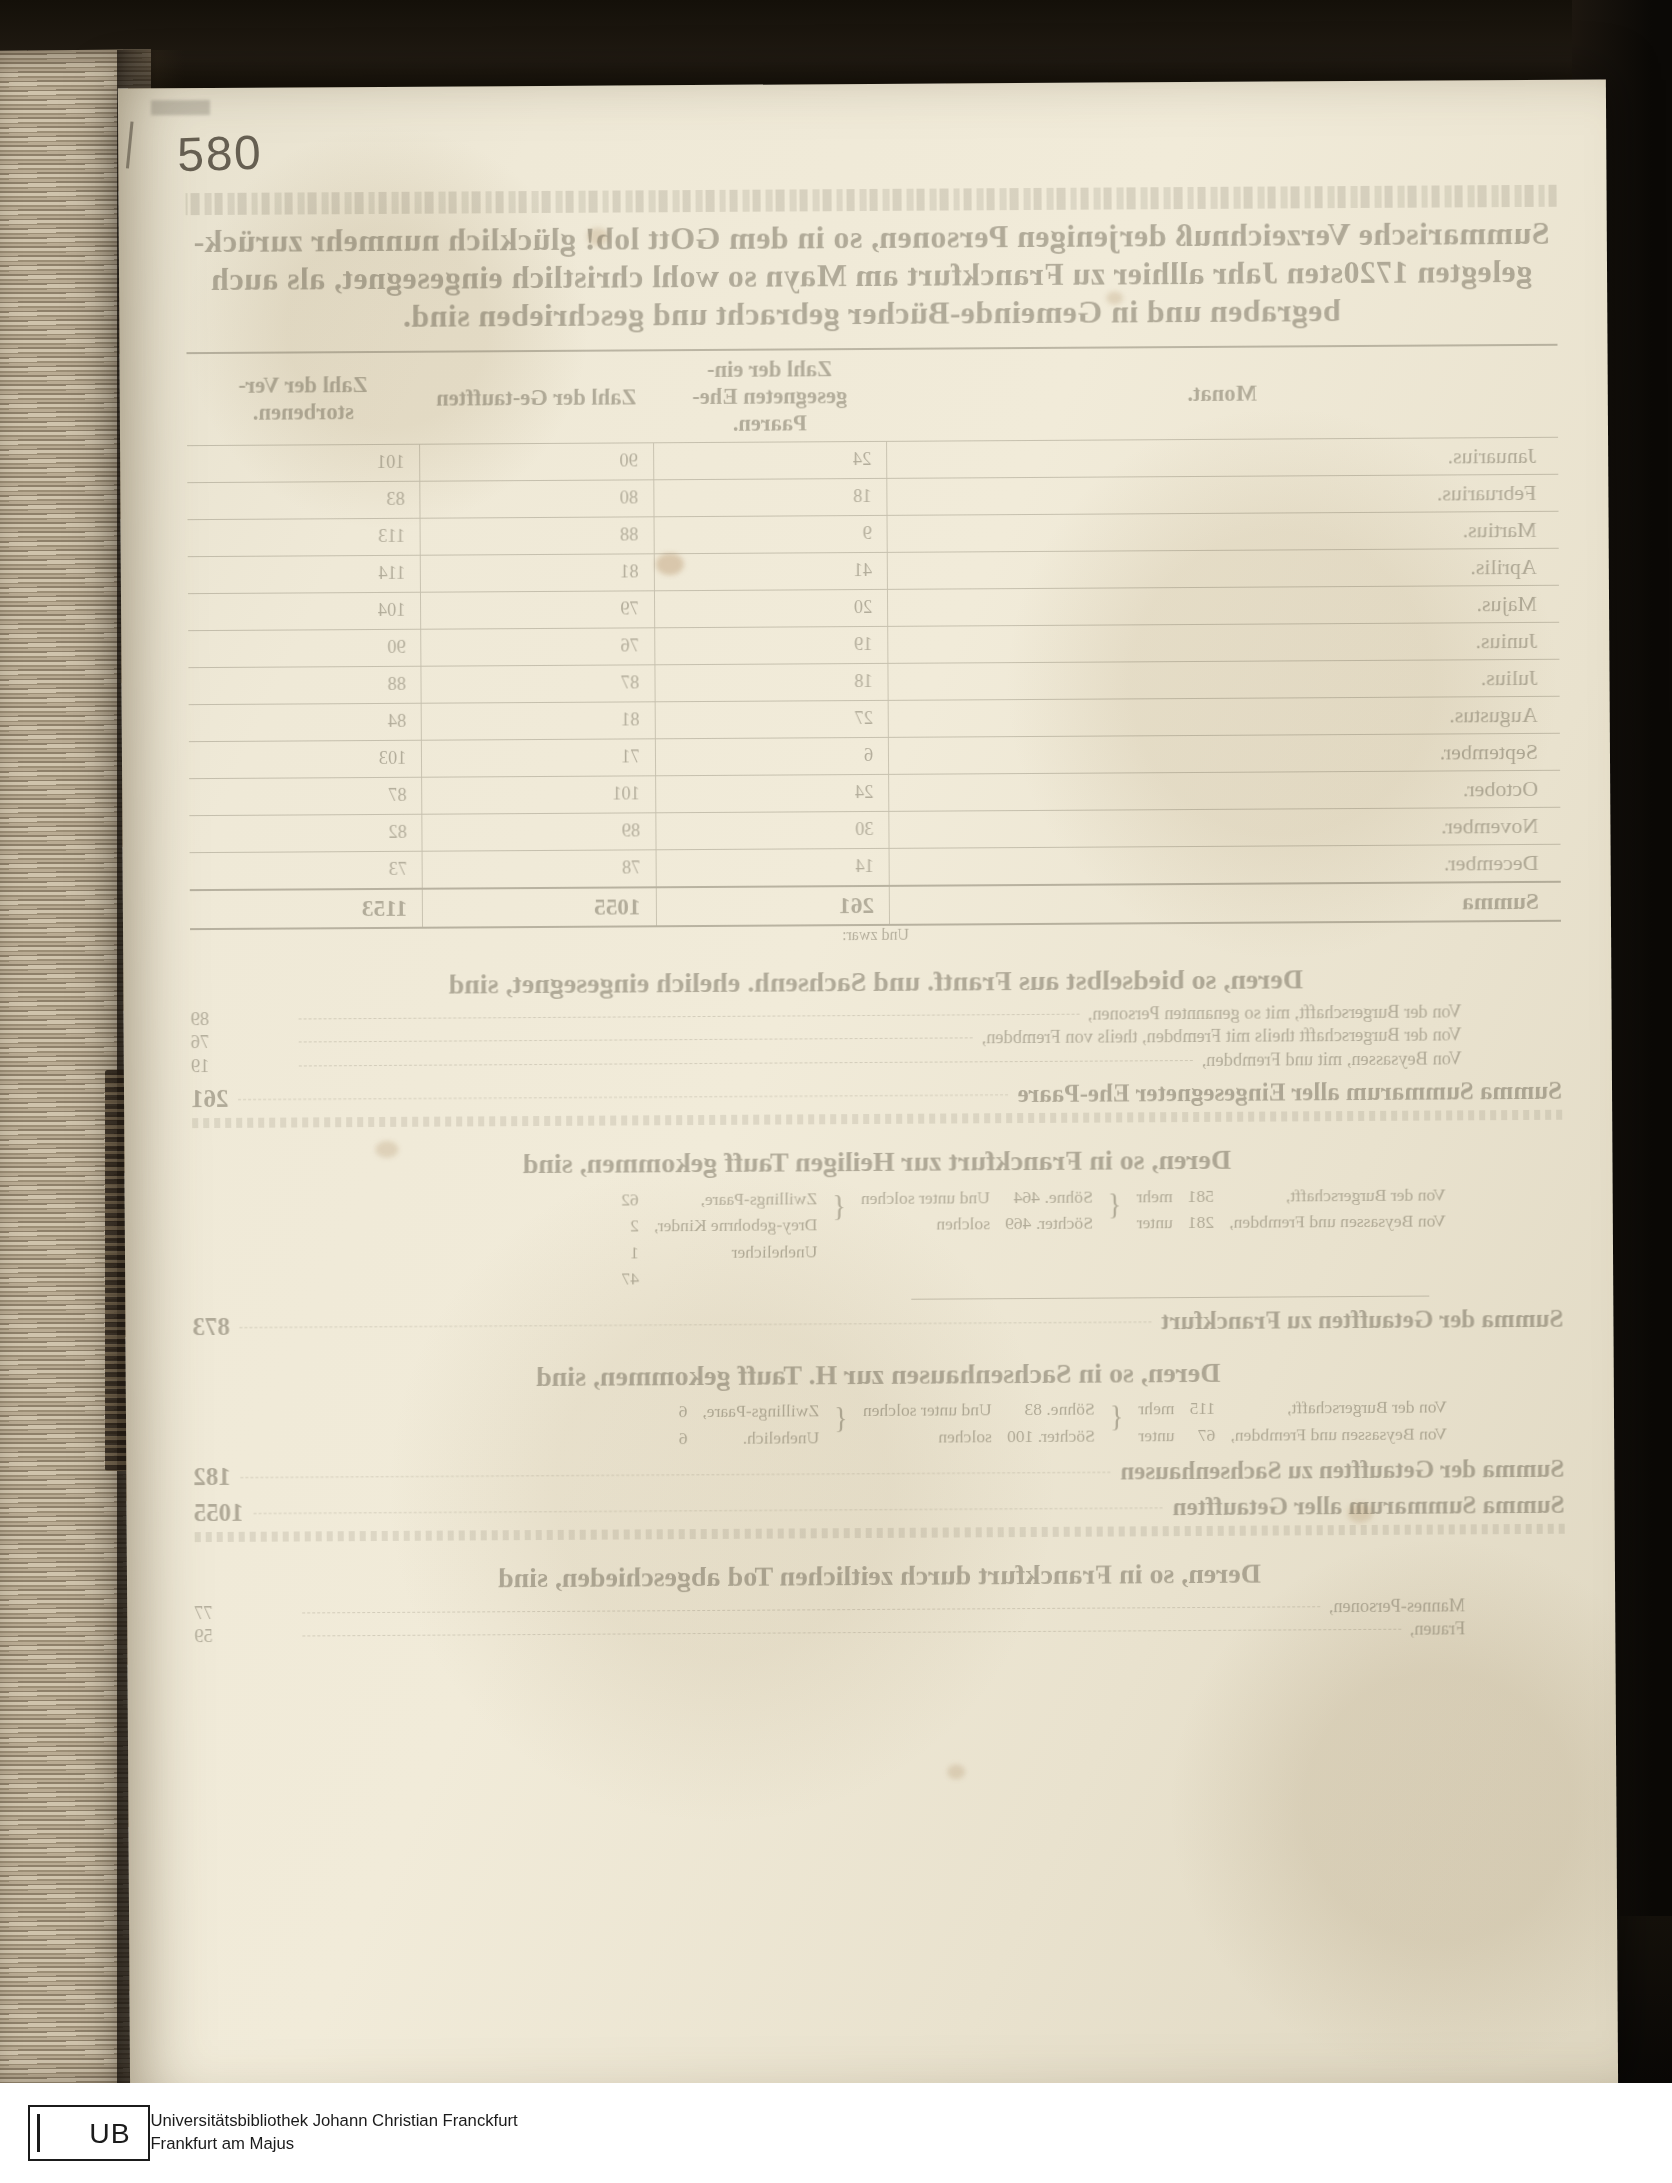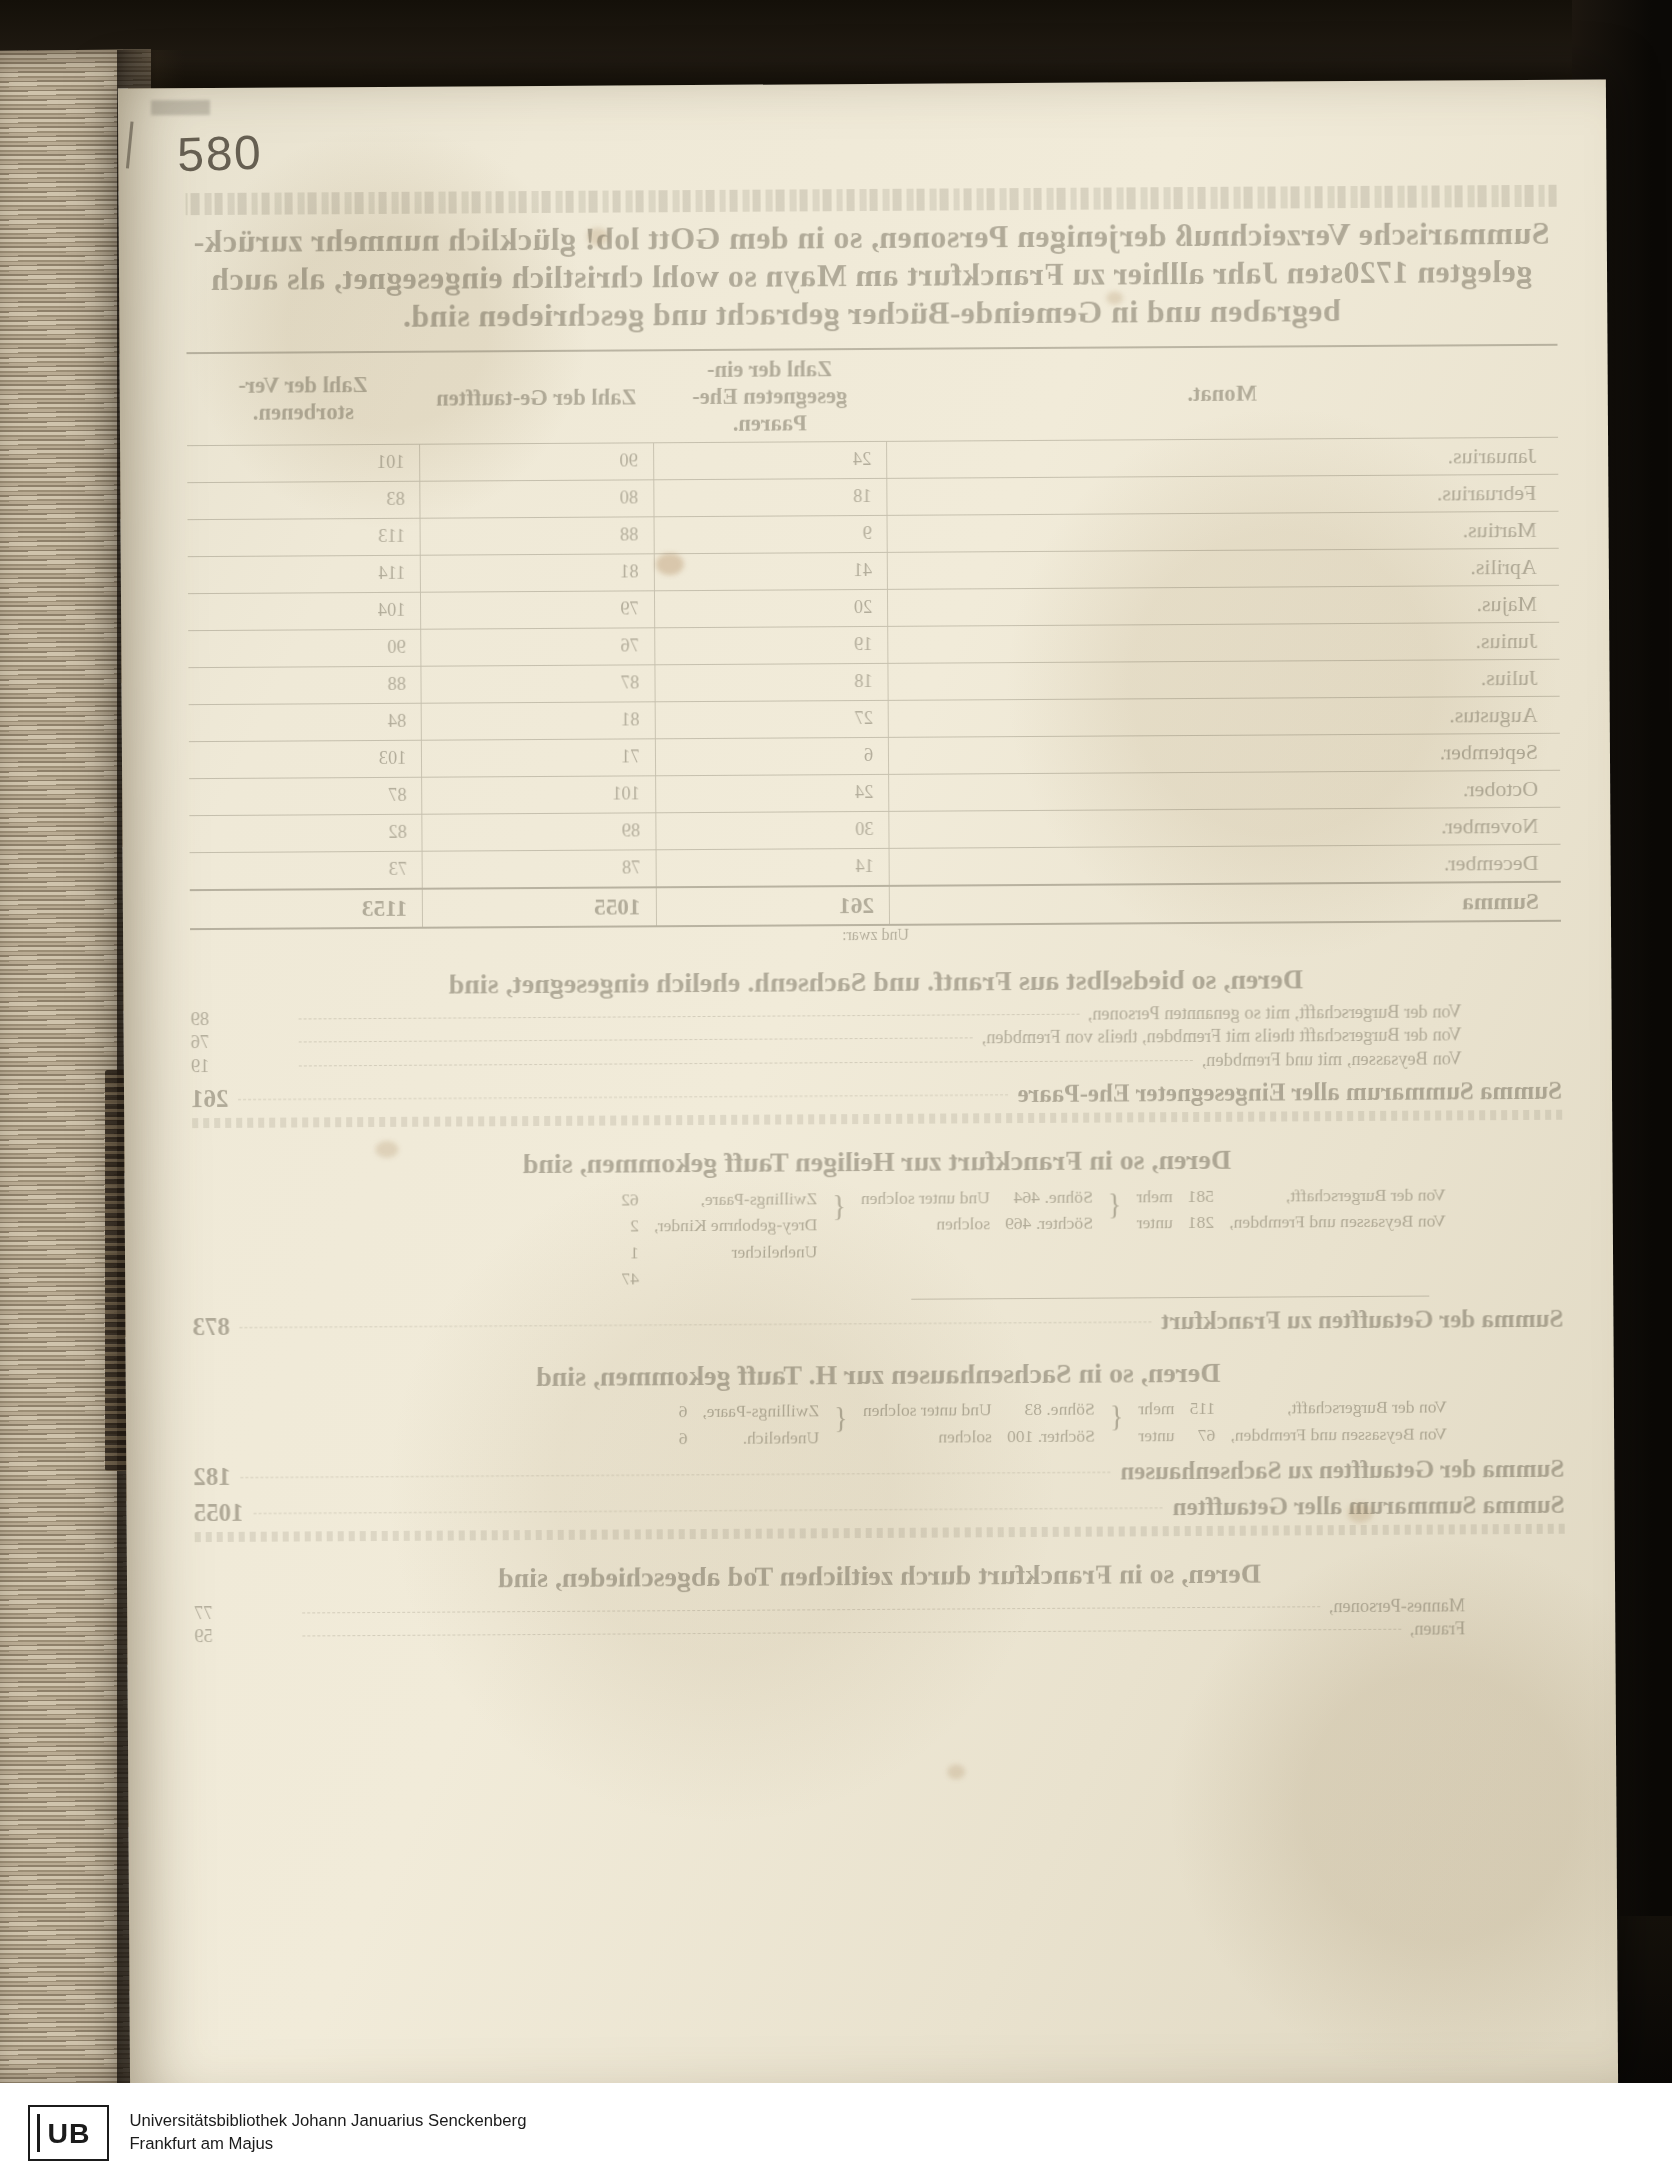--- a/index.html
+++ b/index.html
@@ -299,26 +299,27 @@
     display: flex;
     align-items: center;
     padding-left: 28.4px;
     box-sizing: border-box;
   }
   .ub-logo {
     width: 77px; height: 52px;
     border: 2.5px solid #1b1b1b;
     display: flex; align-items: center; justify-content: center;
     font-family: "Liberation Sans", sans-serif;
-    font-weight: 700;
+    font-weight: 400;
     font-size: 28.4px;
     color: #1b1b1b;
     letter-spacing: 0.8px;
-    margin-right: 20px;
+    margin-right: 0;
     position: relative;
+    padding-left: 41px;
   }
   .ub-logo::before {
     content: "";
     position: absolute;
     left: 6.7px; top: 6.7px; bottom: 6.7px;
     width: 3.3px;
     background: #1b1b1b;
   }
   .footer-text {
     font-family: "Liberation Sans", sans-serif;
@@ -580,19 +581,19 @@
           <span class="val">59</span>
         </div>
 
       </div>
     </div>
   </div>
 
   <div class="footer-bar">
     <div class="ub-logo">UB</div>
     <div class="footer-text">
-      <div>Universitätsbibliothek Johann Januarius Senckenberg</div>
+      <div>Universitätsbibliothek Johann Christian Franckfurt</div>
       <div>Frankfurt am Majus</div>
     </div>
   </div>
 
 </div>
 
 
 </body></html>

